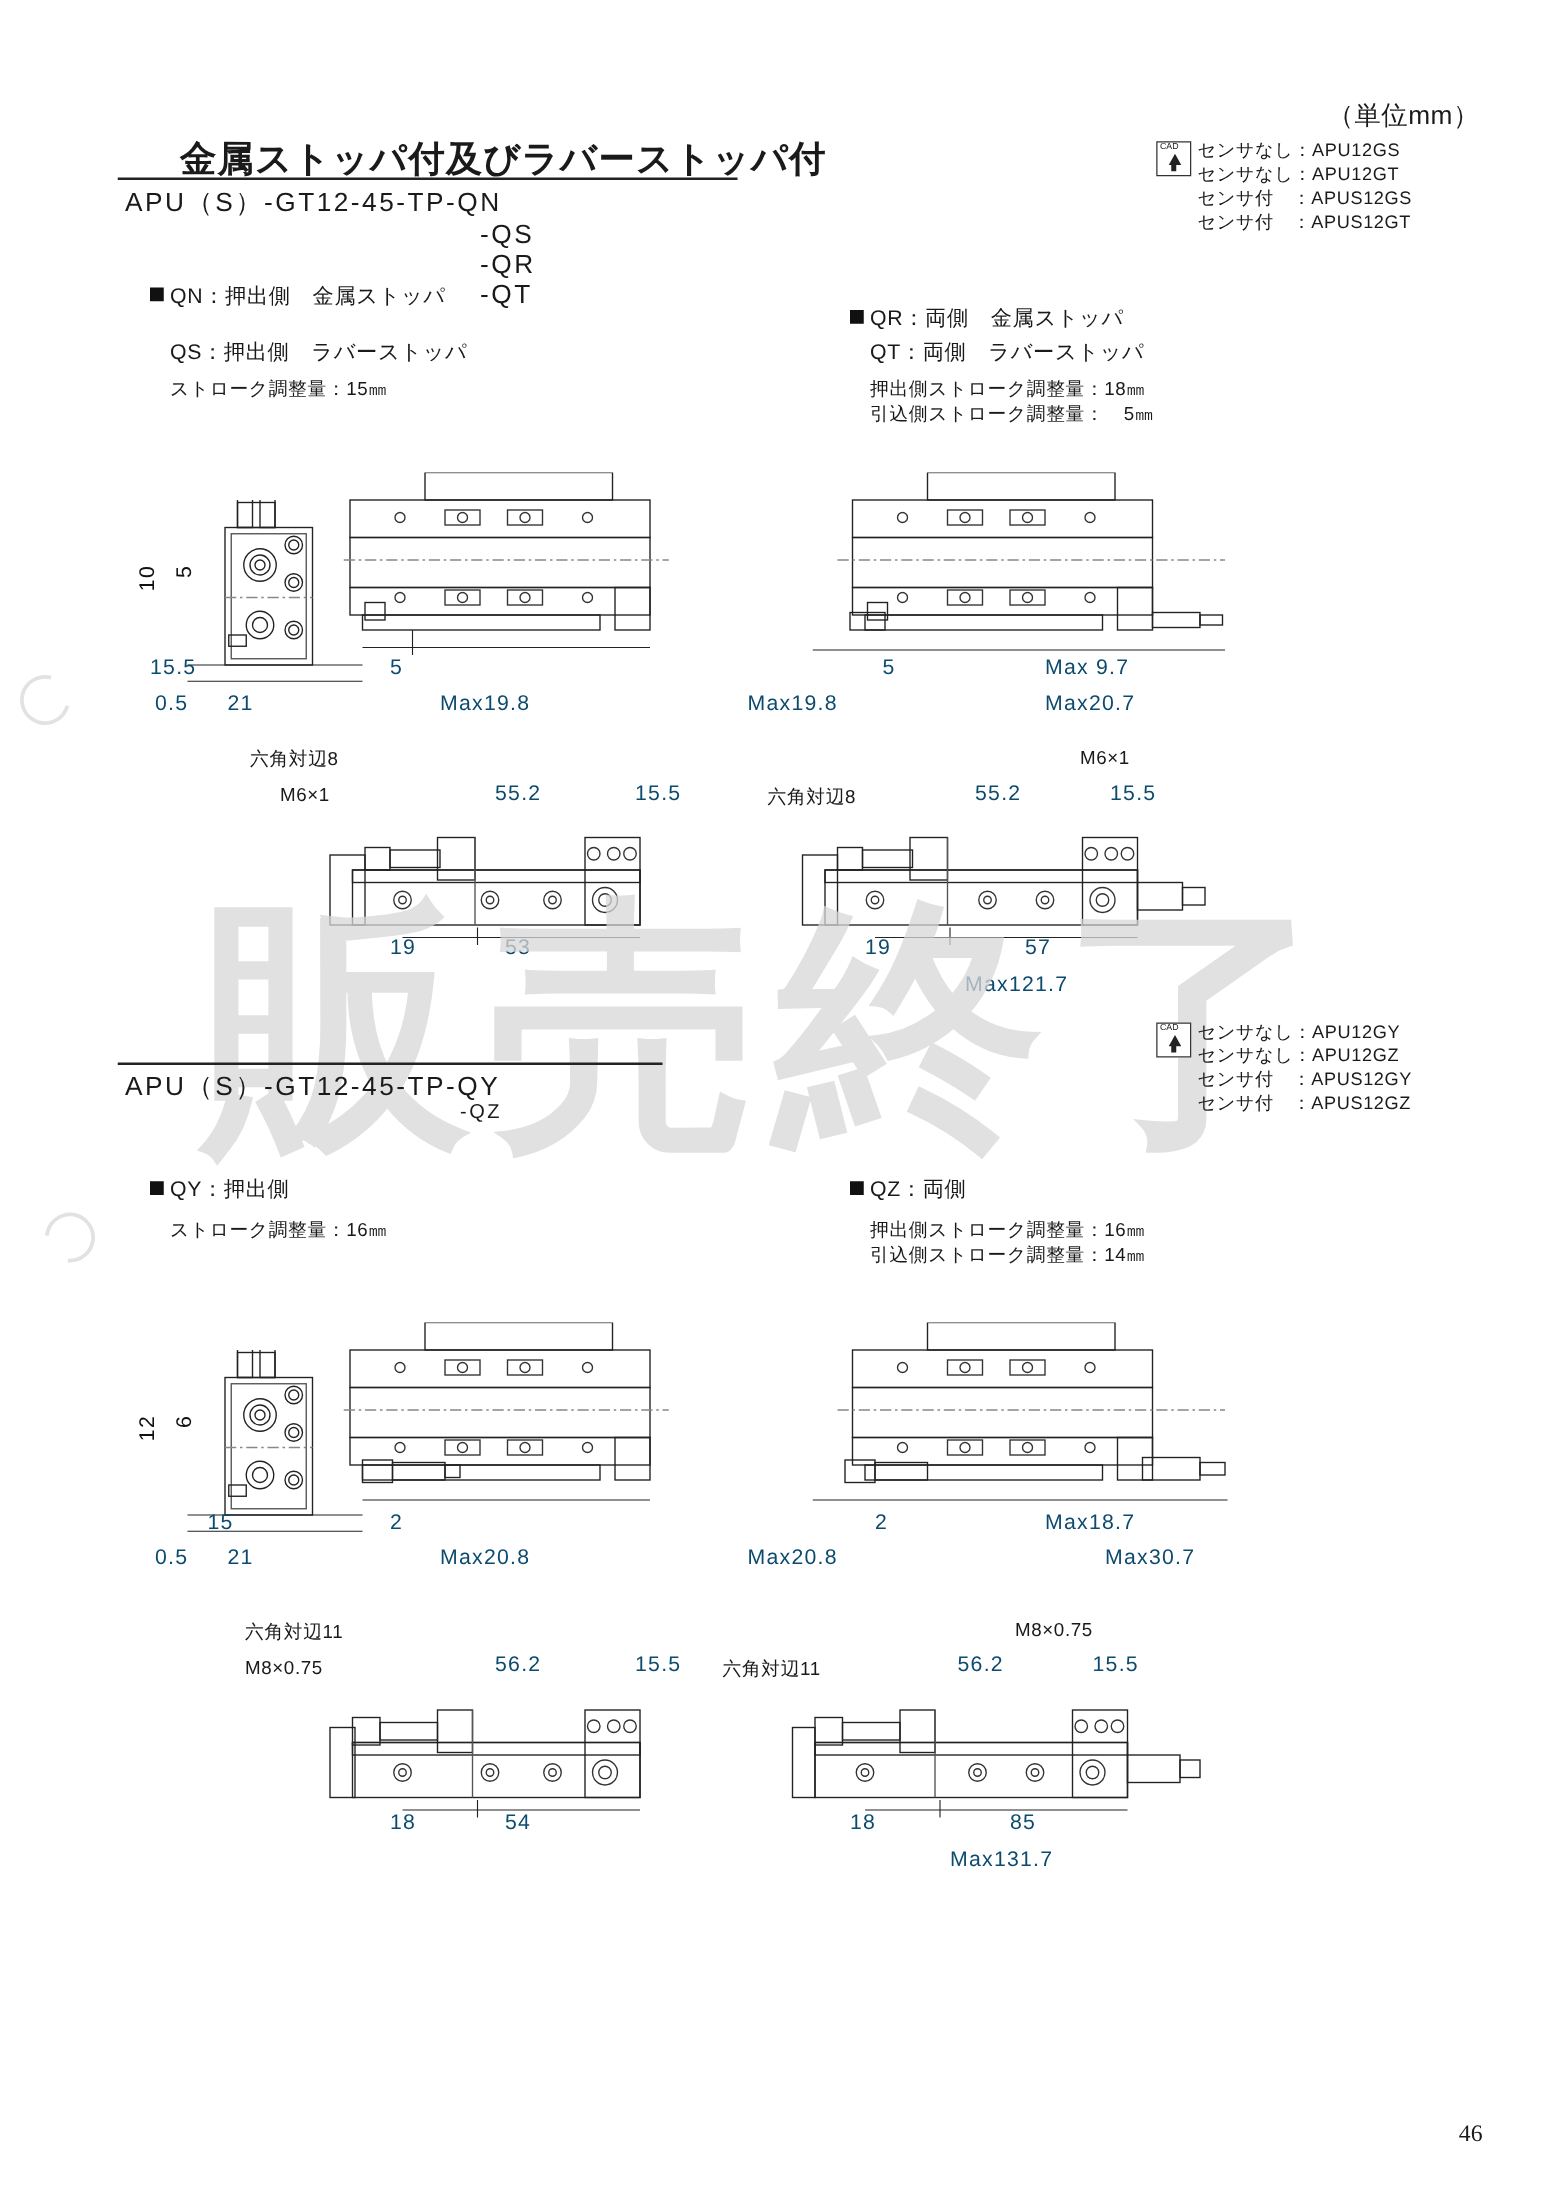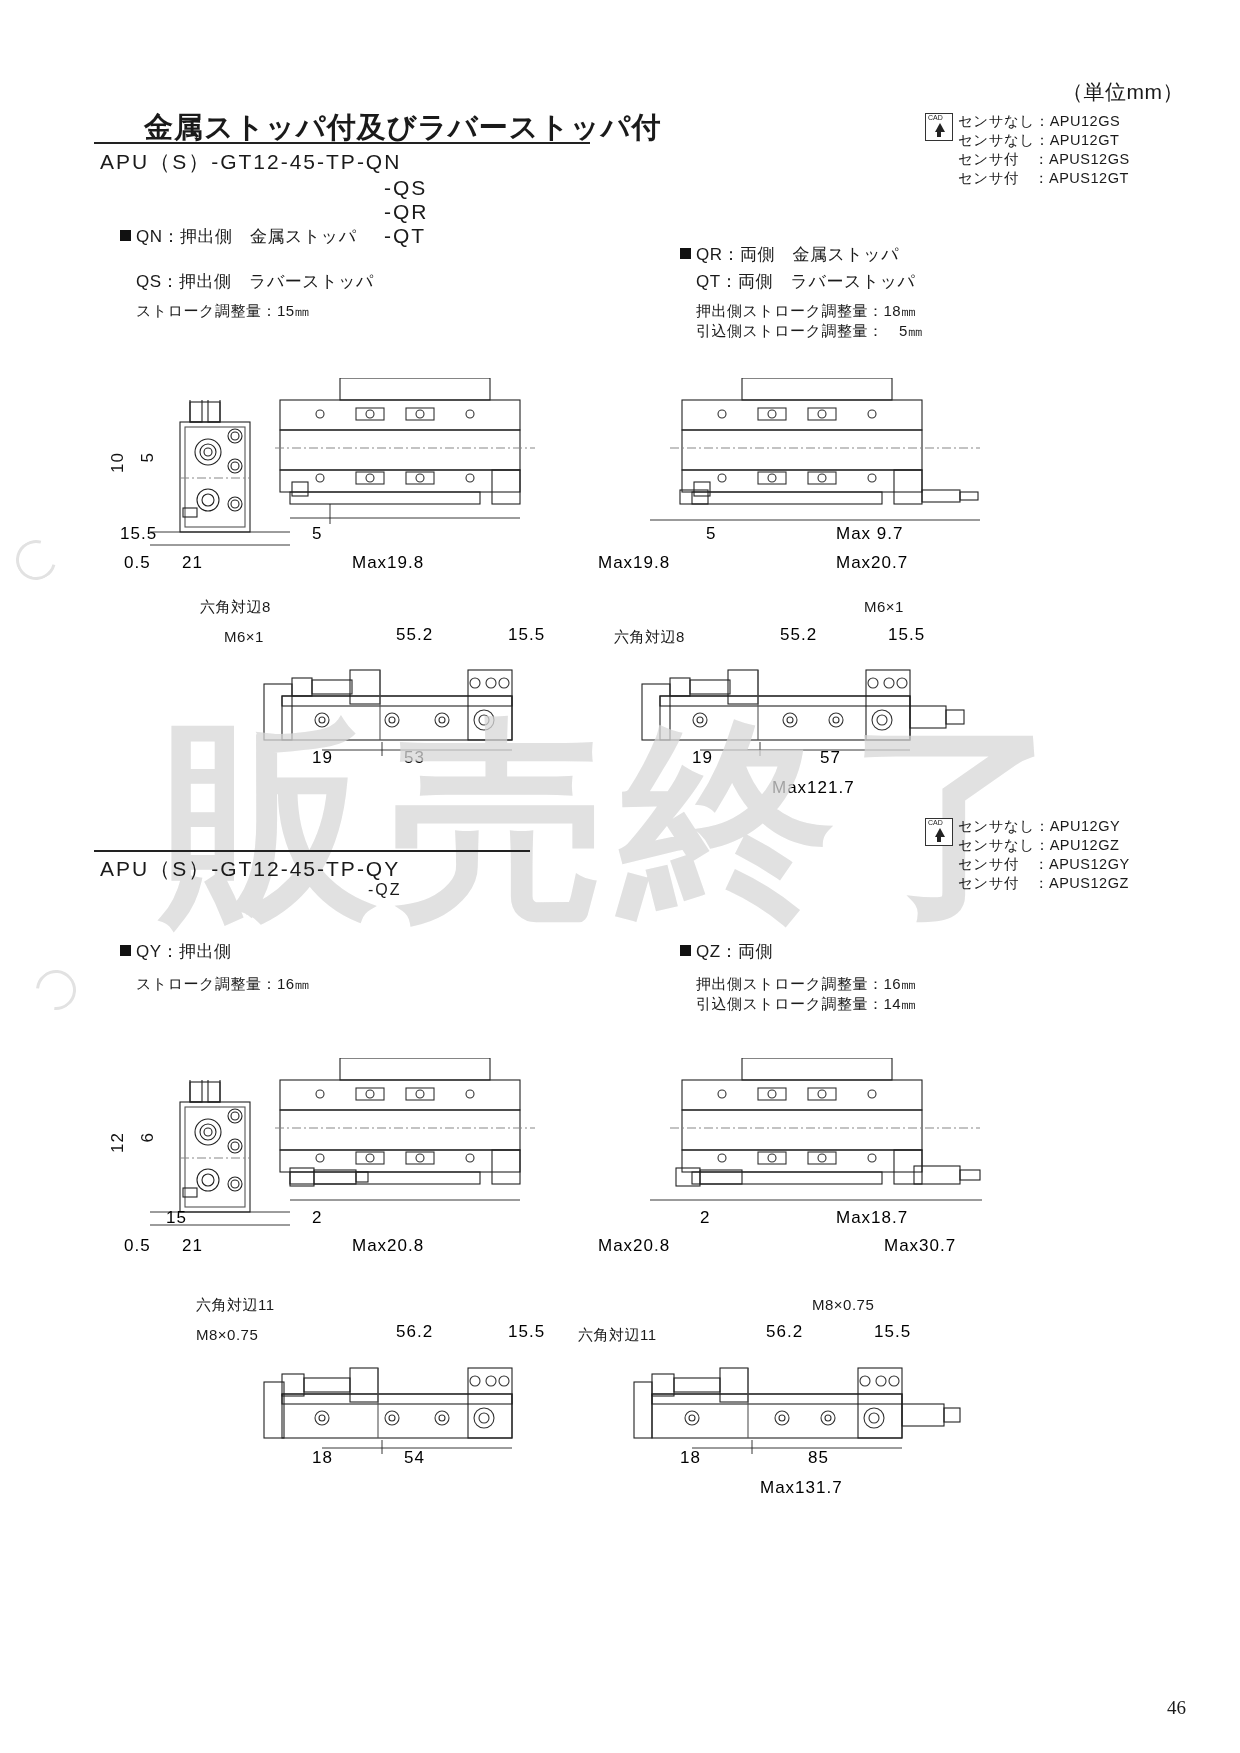--- a/index.html
+++ b/index.html
@@ -13,21 +13,21 @@
   .model1c{left:384px;top:200px;font-size:21px;letter-spacing:2px;}
   .model1d{left:384px;top:224px;font-size:21px;letter-spacing:2px;}
   .cadbox{border:1px solid #333;width:26px;height:26px;position:relative;background:#fff;}
   .cadbox .cadtxt{position:absolute;top:0px;left:2px;font-size:7px;letter-spacing:0;}
   .cadbox .arrow{position:absolute;left:9px;top:9px;width:0;height:0;border-left:5px solid transparent;border-right:5px solid transparent;border-bottom:9px solid #222;}
   .cadbox .stem{position:absolute;left:11px;top:17px;width:4px;height:6px;background:#222;}
   .cadlist{font-size:14.5px;line-height:19px;letter-spacing:0.5px;}
   .sec-hd{font-size:17px;letter-spacing:0.5px;}
   .sq{display:inline-block;width:11px;height:11px;background:#111;margin-right:5px;vertical-align:1px;}
   .small{font-size:15px;letter-spacing:0.5px;}
-  .dim{font-size:17px;letter-spacing:1px;color:#000000;}
+  .dim{font-size:17px;letter-spacing:1px;color:#0c4a6e;}
   .dimv{font-size:17px;letter-spacing:1px;color:#111;writing-mode:vertical-rl;transform:rotate(180deg);}
   .title2{left:96px;top:818px;font-size:27px;font-weight:bold;letter-spacing:2px;}
   .model2{left:100px;top:855px;font-size:21px;letter-spacing:2px;}
   .model2b{left:368px;top:881px;font-size:16px;letter-spacing:2px;}
   .pageno{right:54px;bottom:34px;font-size:19px;font-family:Liberation Serif, serif;}
   .wm{position:absolute;left:0;top:680px;width:1240px;text-align:center;font-size:215px;font-weight:bold;color:#d7d7d7;opacity:.75;letter-spacing:14px;font-family:"DejaVu Sans",sans-serif;pointer-events:none;}
   .ring{position:absolute;width:34px;height:34px;border:3px solid #e2e2e2;border-radius:50%;border-right-color:transparent;}
   svg{display:block;}
   .lineart{position:absolute;}
 </style>

